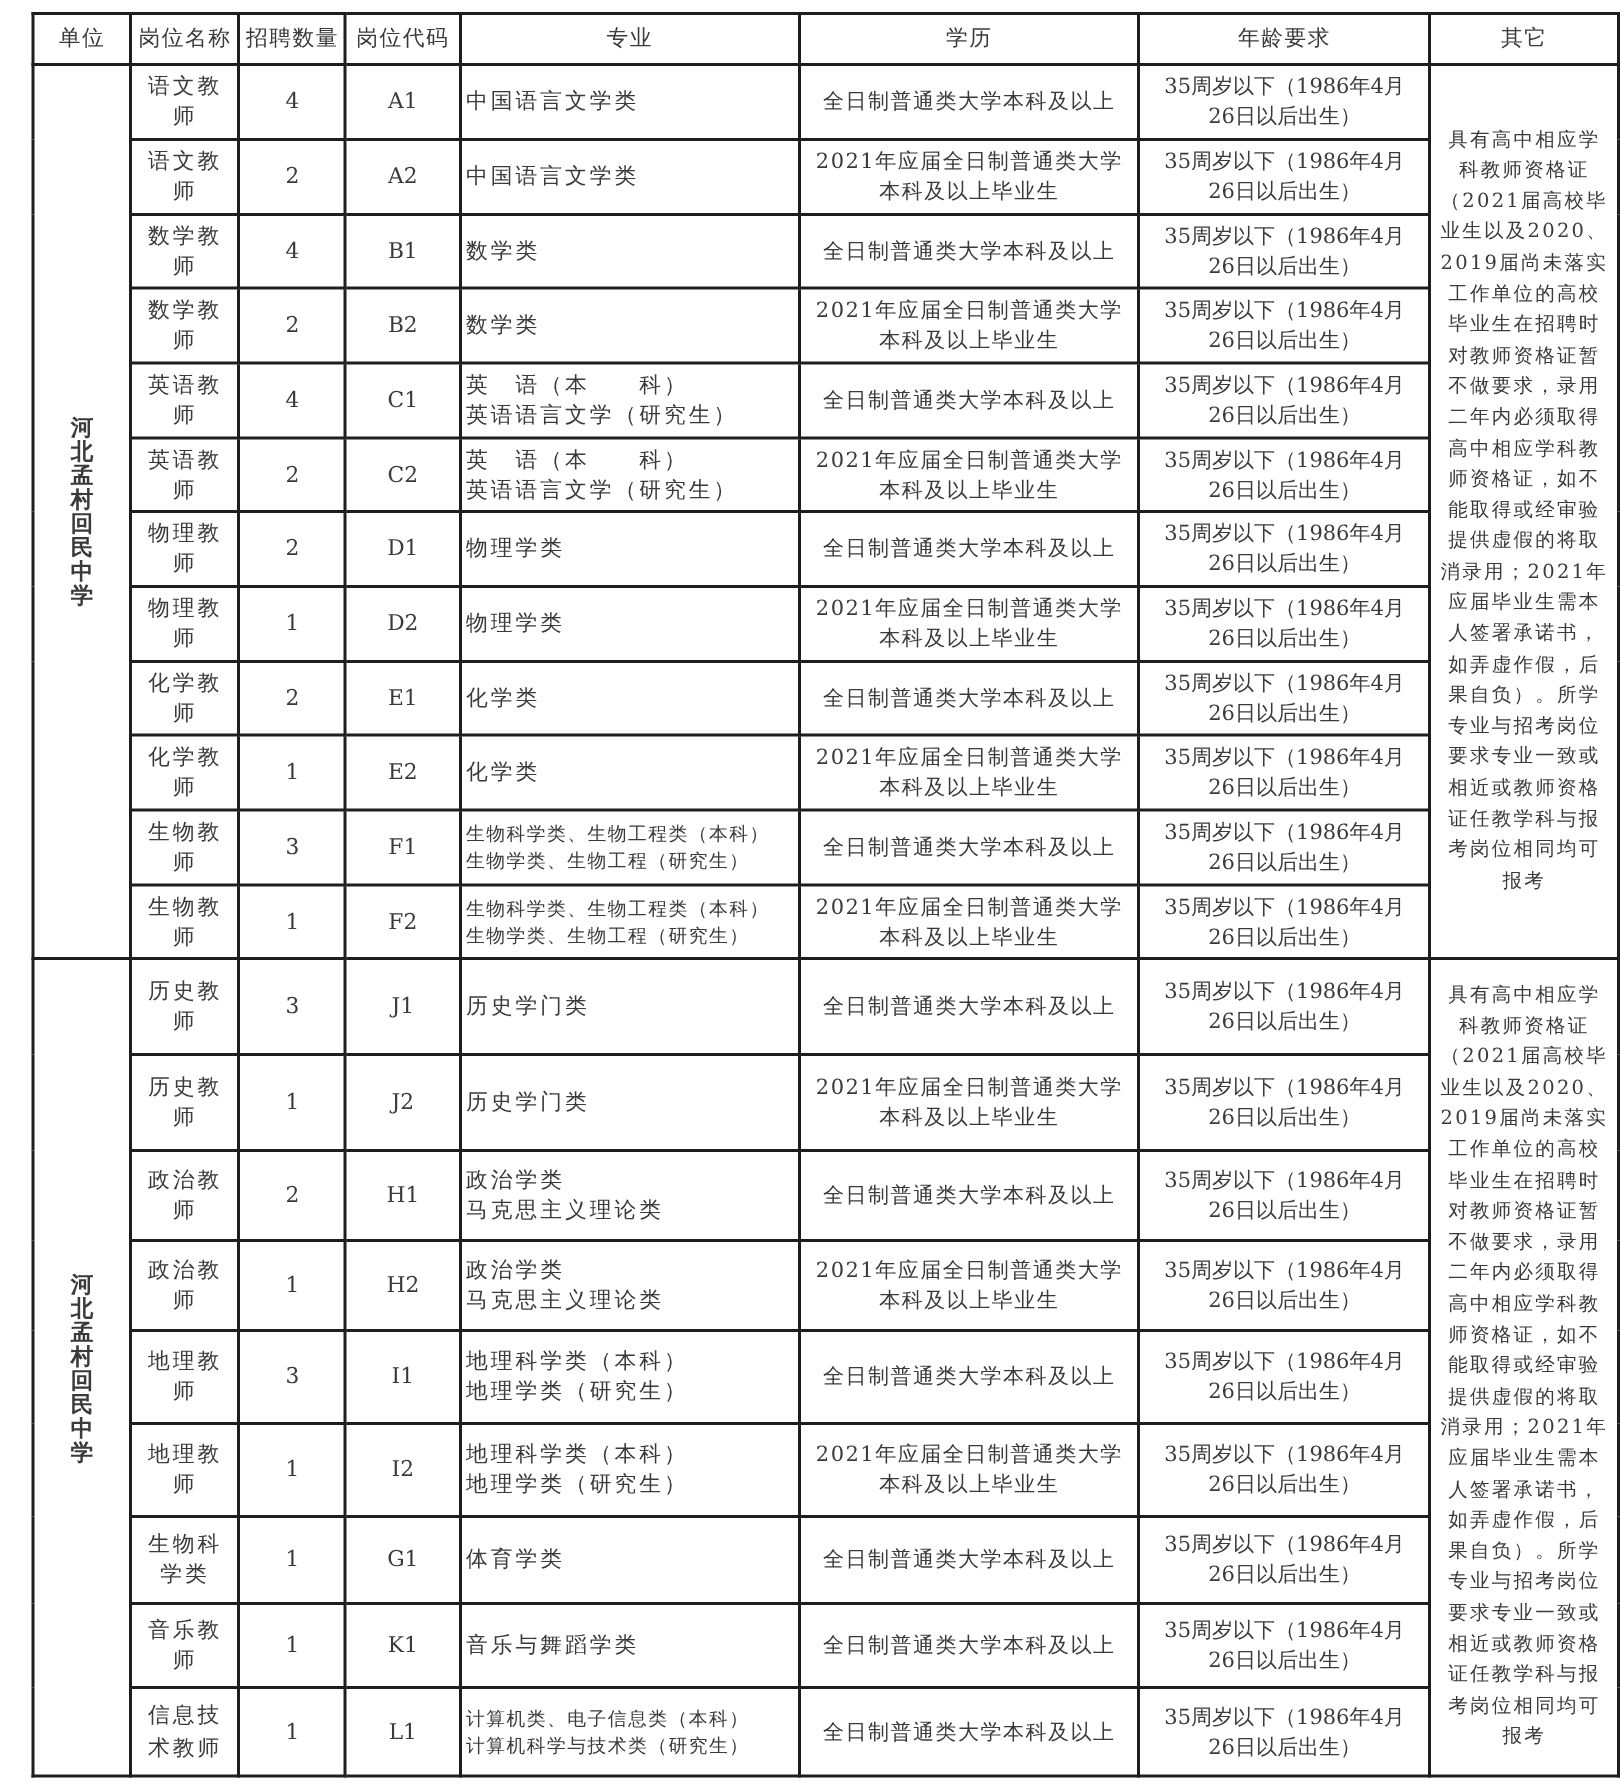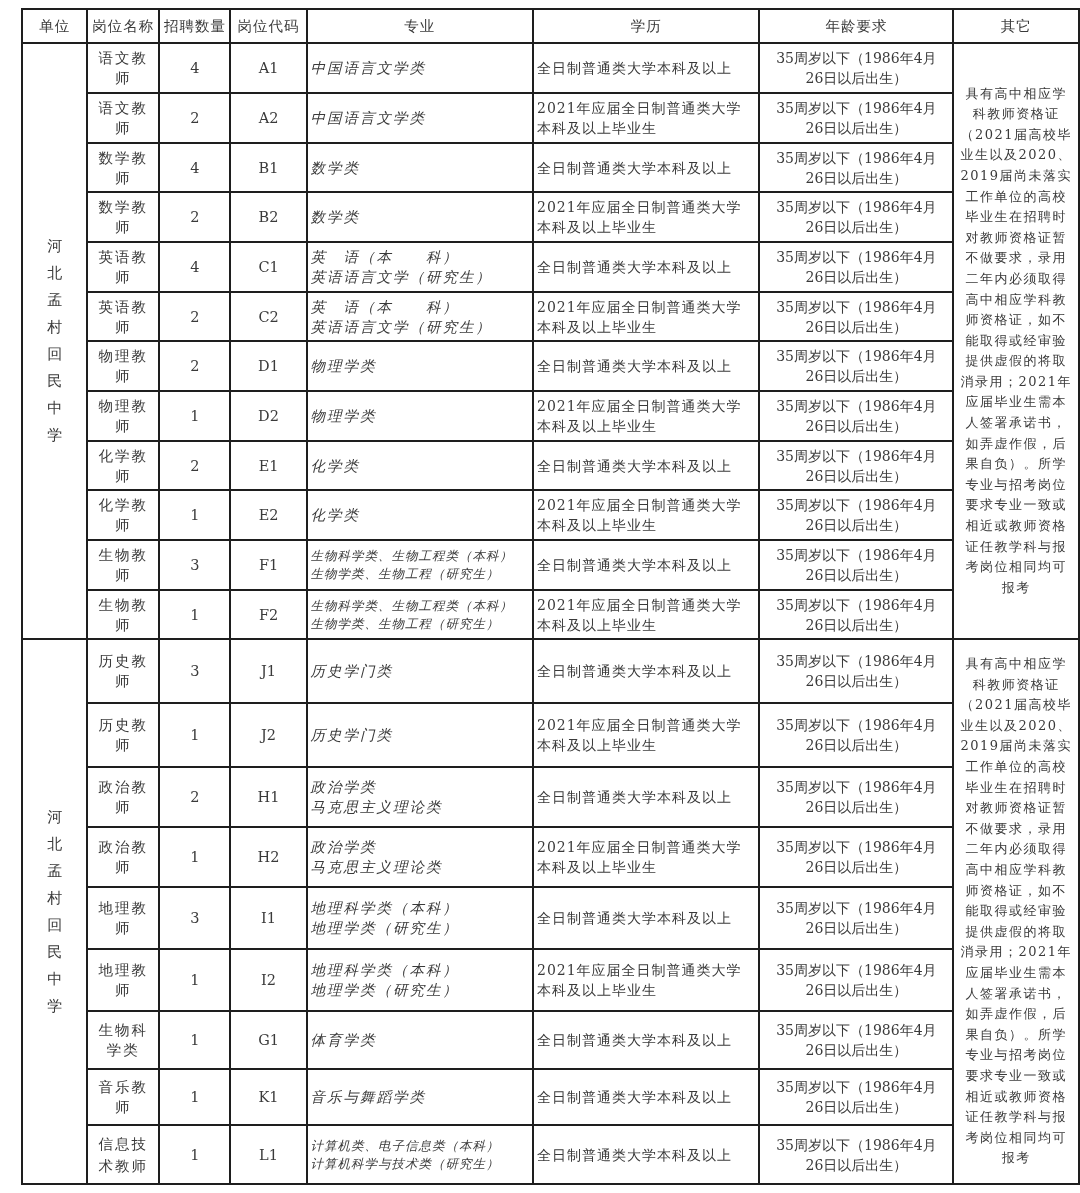--- a/index.html
+++ b/index.html
@@ -3,28 +3,28 @@
 <meta charset="utf-8">
 <style>
   html, body { margin:0; padding:0; background:#ffffff; }
   body { width:1080px; height:1193px; position:relative; overflow:hidden;
          font-family:"DejaVu Serif","Liberation Serif",serif; color:#3a3a3a; }
   table { position:absolute; left:21px; top:8px; border-collapse:collapse; table-layout:fixed; }
   td, th { border:2px solid #1e1e1e; padding:0 3px; font-weight:normal; font-size:14.5px;
            line-height:20px; vertical-align:middle; overflow:hidden; }
   th { height:32px; text-align:center; letter-spacing:1px; }
   .c { text-align:center; }
-  .l { text-align:left;font-style:italic; }
+  .l { text-align:left; }
   .name { letter-spacing:2px; text-align:center;border-radius:11px; }
   .major { letter-spacing:2px; }
   .major.small { font-size:12.5px; line-height:18px; letter-spacing:1px; }
-  .edu { letter-spacing:1px; font-size:14px;margin-left:32px; }
+  .edu { text-align:center; letter-spacing:1px; font-size:14px;margin-left:32px; }
   .age { text-align:center; font-size:14px; line-height:20px; }
   .unit { text-align:center; }
-  .unit span { display:block; width:16px; margin:16px auto; line-height:27px; font-size:15px; }
+  .unit span { display:block; width:16px; margin:16px auto; line-height:16px; font-size:15px;font-weight:bold; }
   .other { text-align:center; font-size:13px; line-height:20.6px; letter-spacing:1.5px; padding:0 5px; }
   .line { display:block; white-space:nowrap; }
 </style>
 </head>
 <body>
 
 <table id="tbl">
   <colgroup>
     <col style="width:67px">
       <col style="width:74px">

